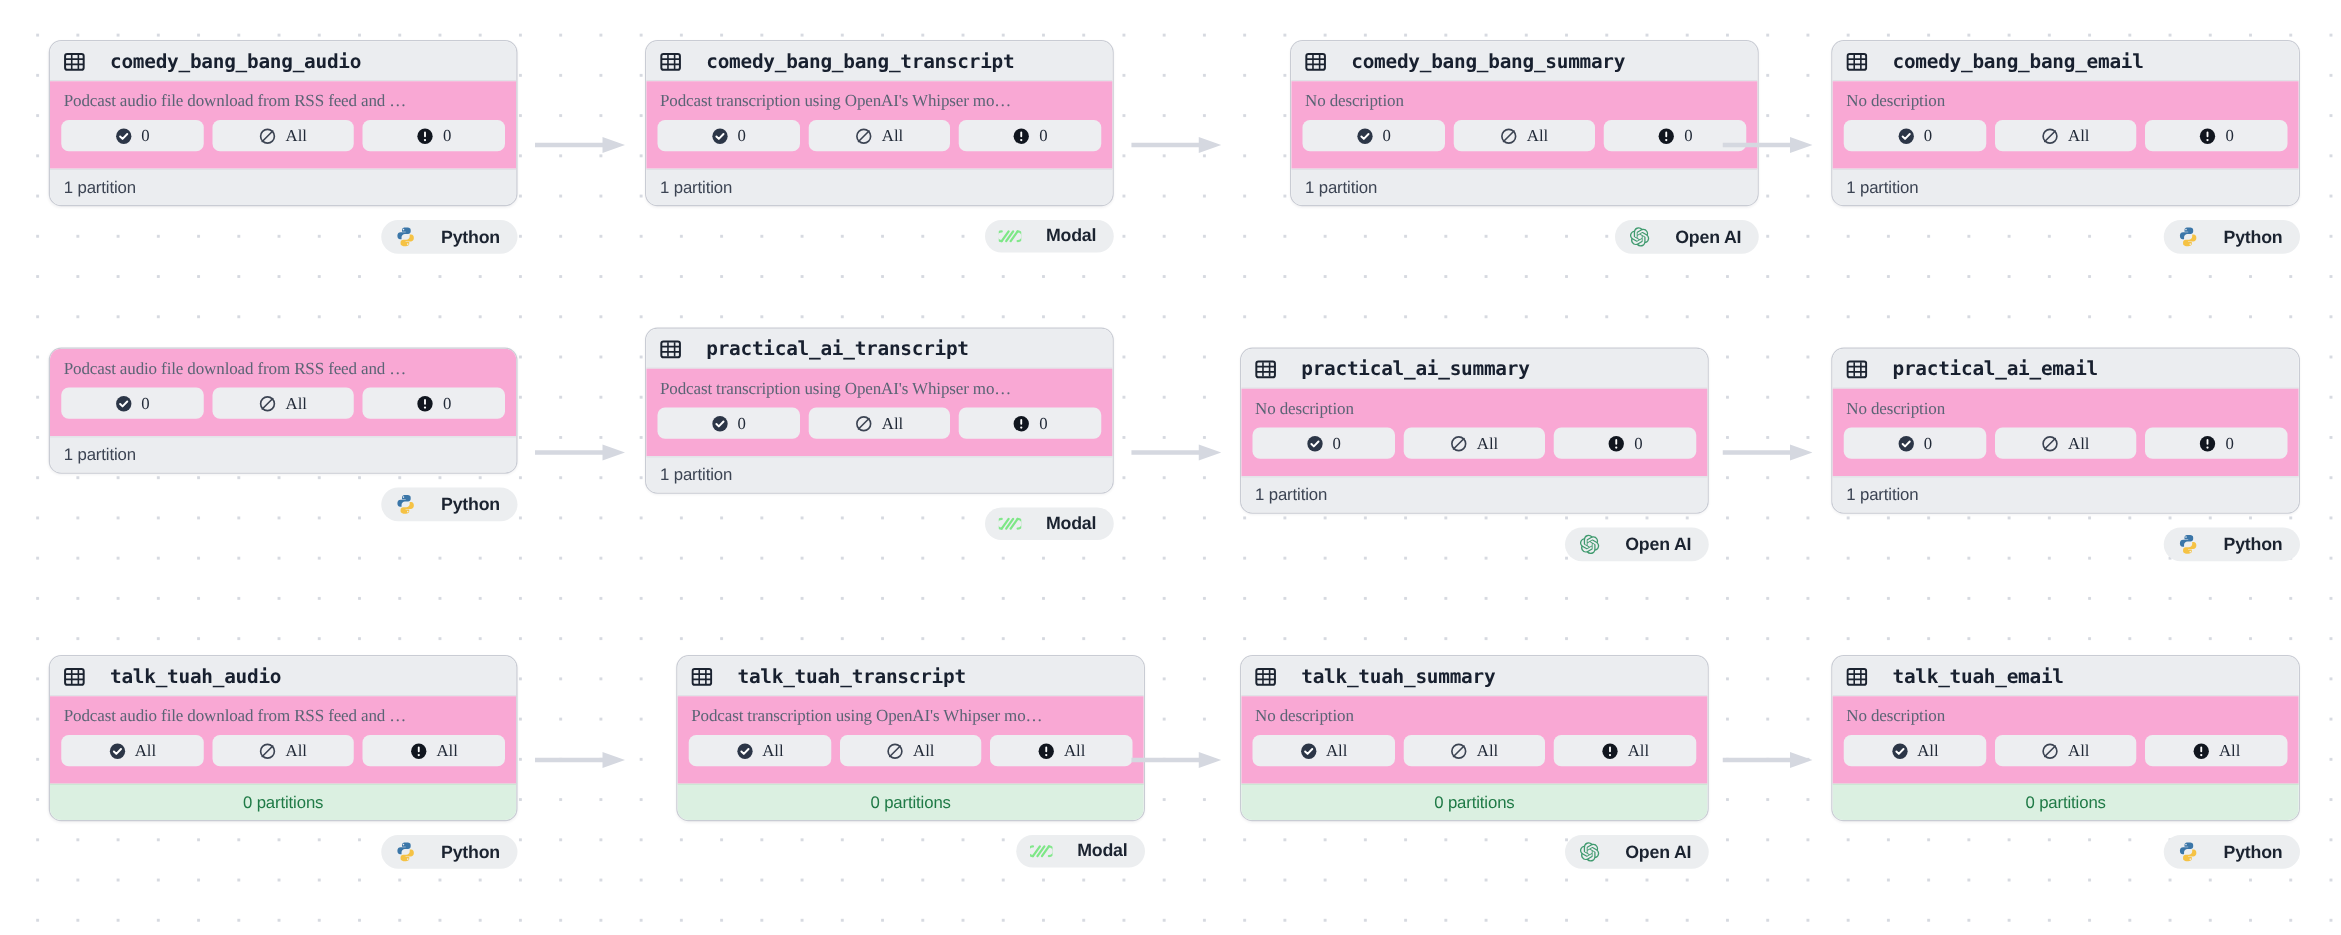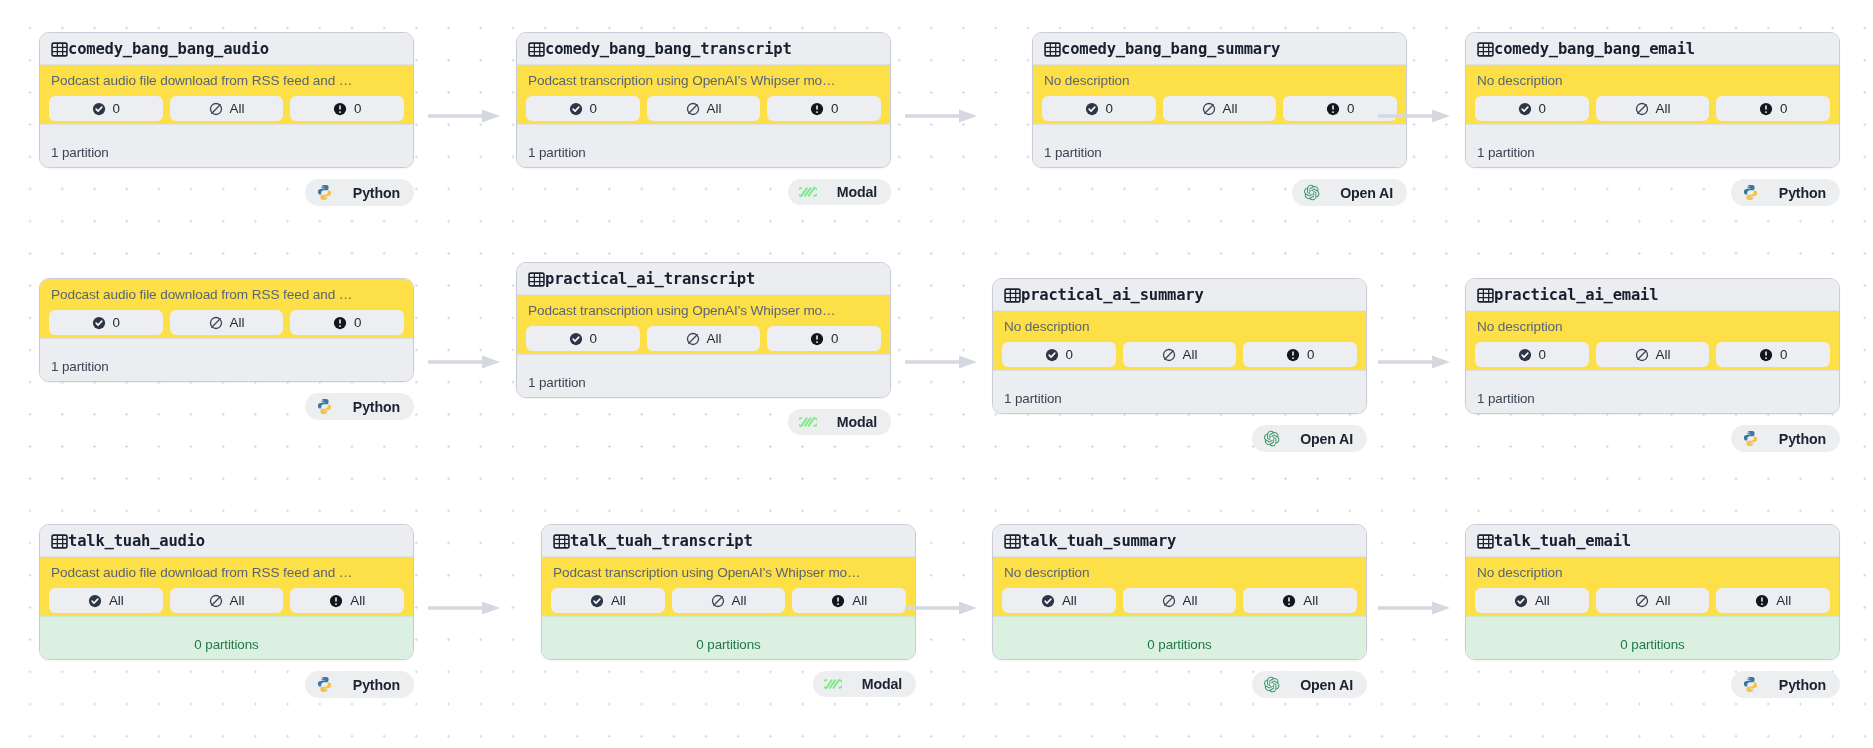--- a/index.html
+++ b/index.html
@@ -39,21 +39,21 @@
     border-radius: 10px;
     overflow: hidden;
     box-shadow: 0 1px 2px rgba(16,24,40,.05);
   }
 
   .card-header {
     background: #ebedf0;
     padding: 7px 11px 6px 11px;
     display: flex;
     align-items: center;
-    gap: 0;
+    gap: 20px;
     border-bottom: 1px solid #dfe1e6;
   }
 
   .tbl-icon {
     flex: 0 0 auto;
     width: 17px;
     height: 17px;
     display: block;
   }
 
@@ -61,22 +61,23 @@
     font-family: "DejaVu Sans Mono", "Liberation Mono", monospace;
     font-size: 15.5px;
     font-weight: 700;
     letter-spacing: -0.2px;
     color: #18202f;
     white-space: nowrap;
     overflow: hidden;
   }
 
   .card-body {
-    padding: 7px 9px 3px 9px;
-    background: #fde047;
+    padding: 7px 9px 14px 9px;
+    background: #f9a8d4;
+    font-family: Liberation Serif, serif;
   }
 
   .card-desc {
     font-size: 13.6px;
     color: #5b6475;
     line-height: 1.35;
     white-space: nowrap;
     overflow: hidden;
     padding: 0 2px 6px 2px;
     letter-spacing: -0.1px;
@@ -98,21 +99,21 @@
     gap: 7px;
     font-size: 13.4px;
     color: #222a38;
   }
 
   .badge svg { display: block; flex: 0 0 auto; }
 
   .card-footer {
     background: #ebedf0;
     border-top: 1px solid #dfe1e6;
-    padding: 20px 11px 7px 11px;
+    padding: 6px 11px 7px 11px;
     font-size: 13.4px;
     color: #3c4453;
     letter-spacing: -0.1px;
   }
 
   .card.is-empty .card-footer {
     background: #dbf0e1;
     border-top-color: #cce7d4;
     color: #1f7a46;
     text-align: center;

